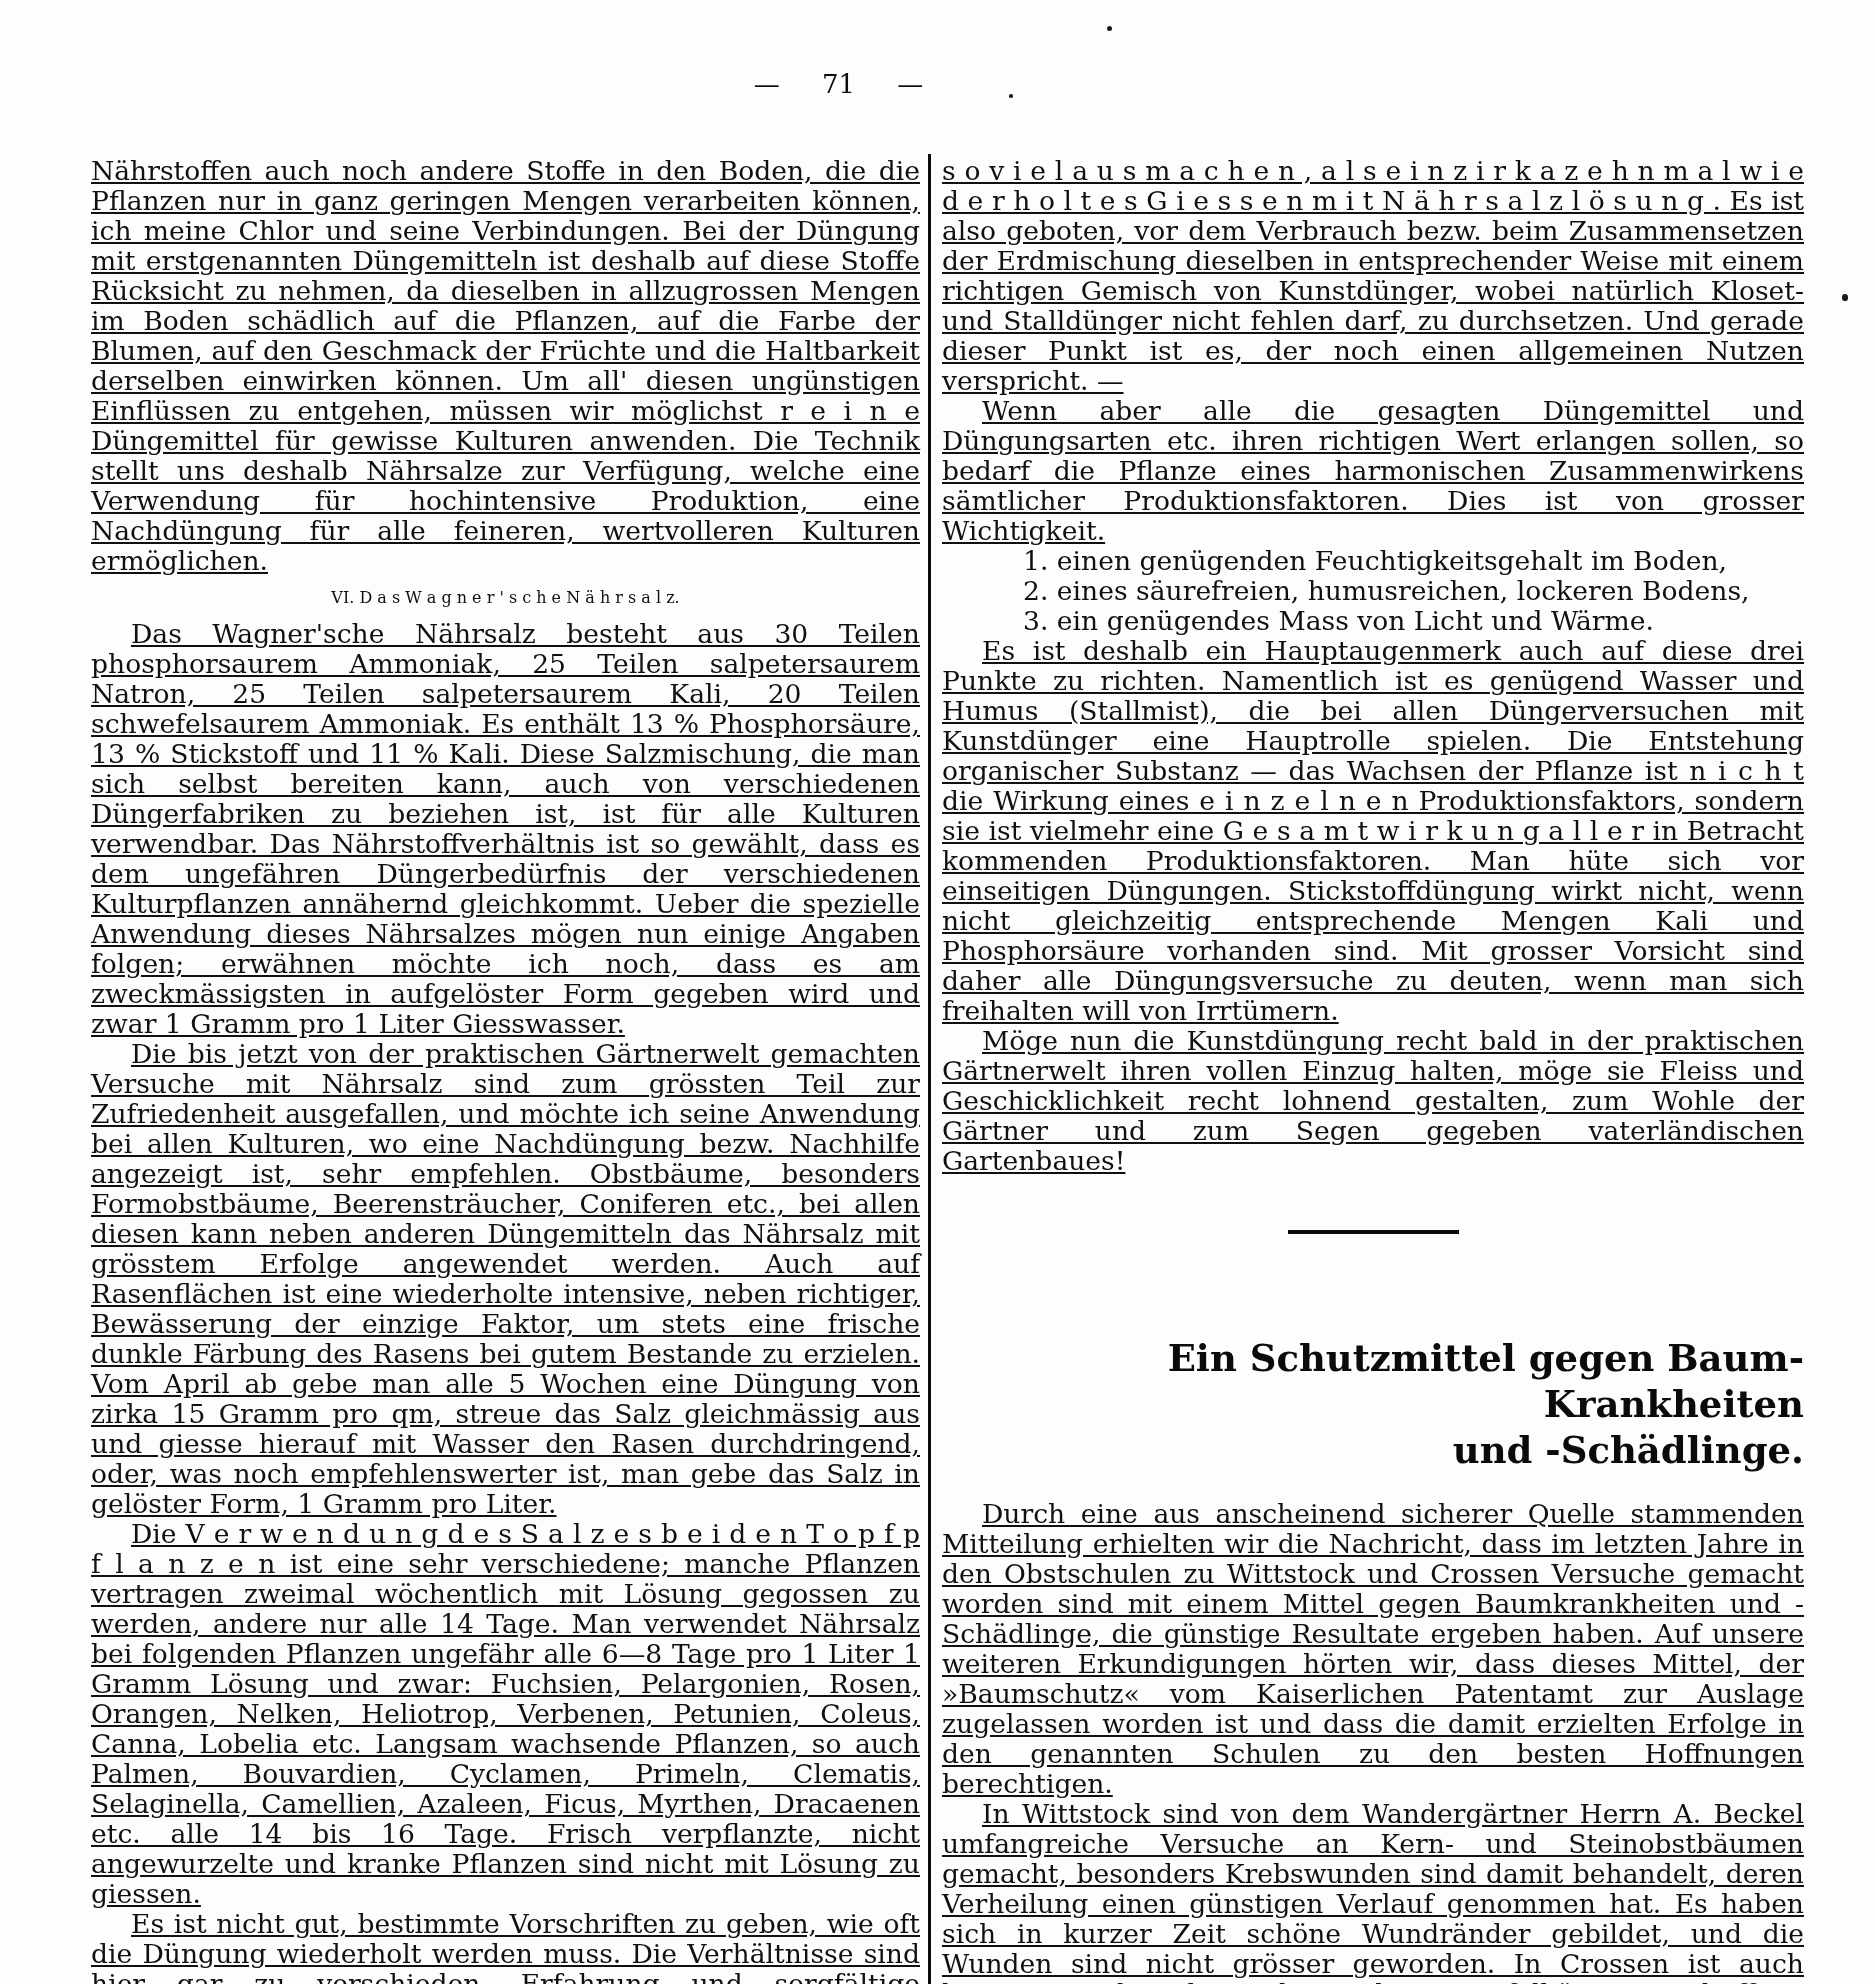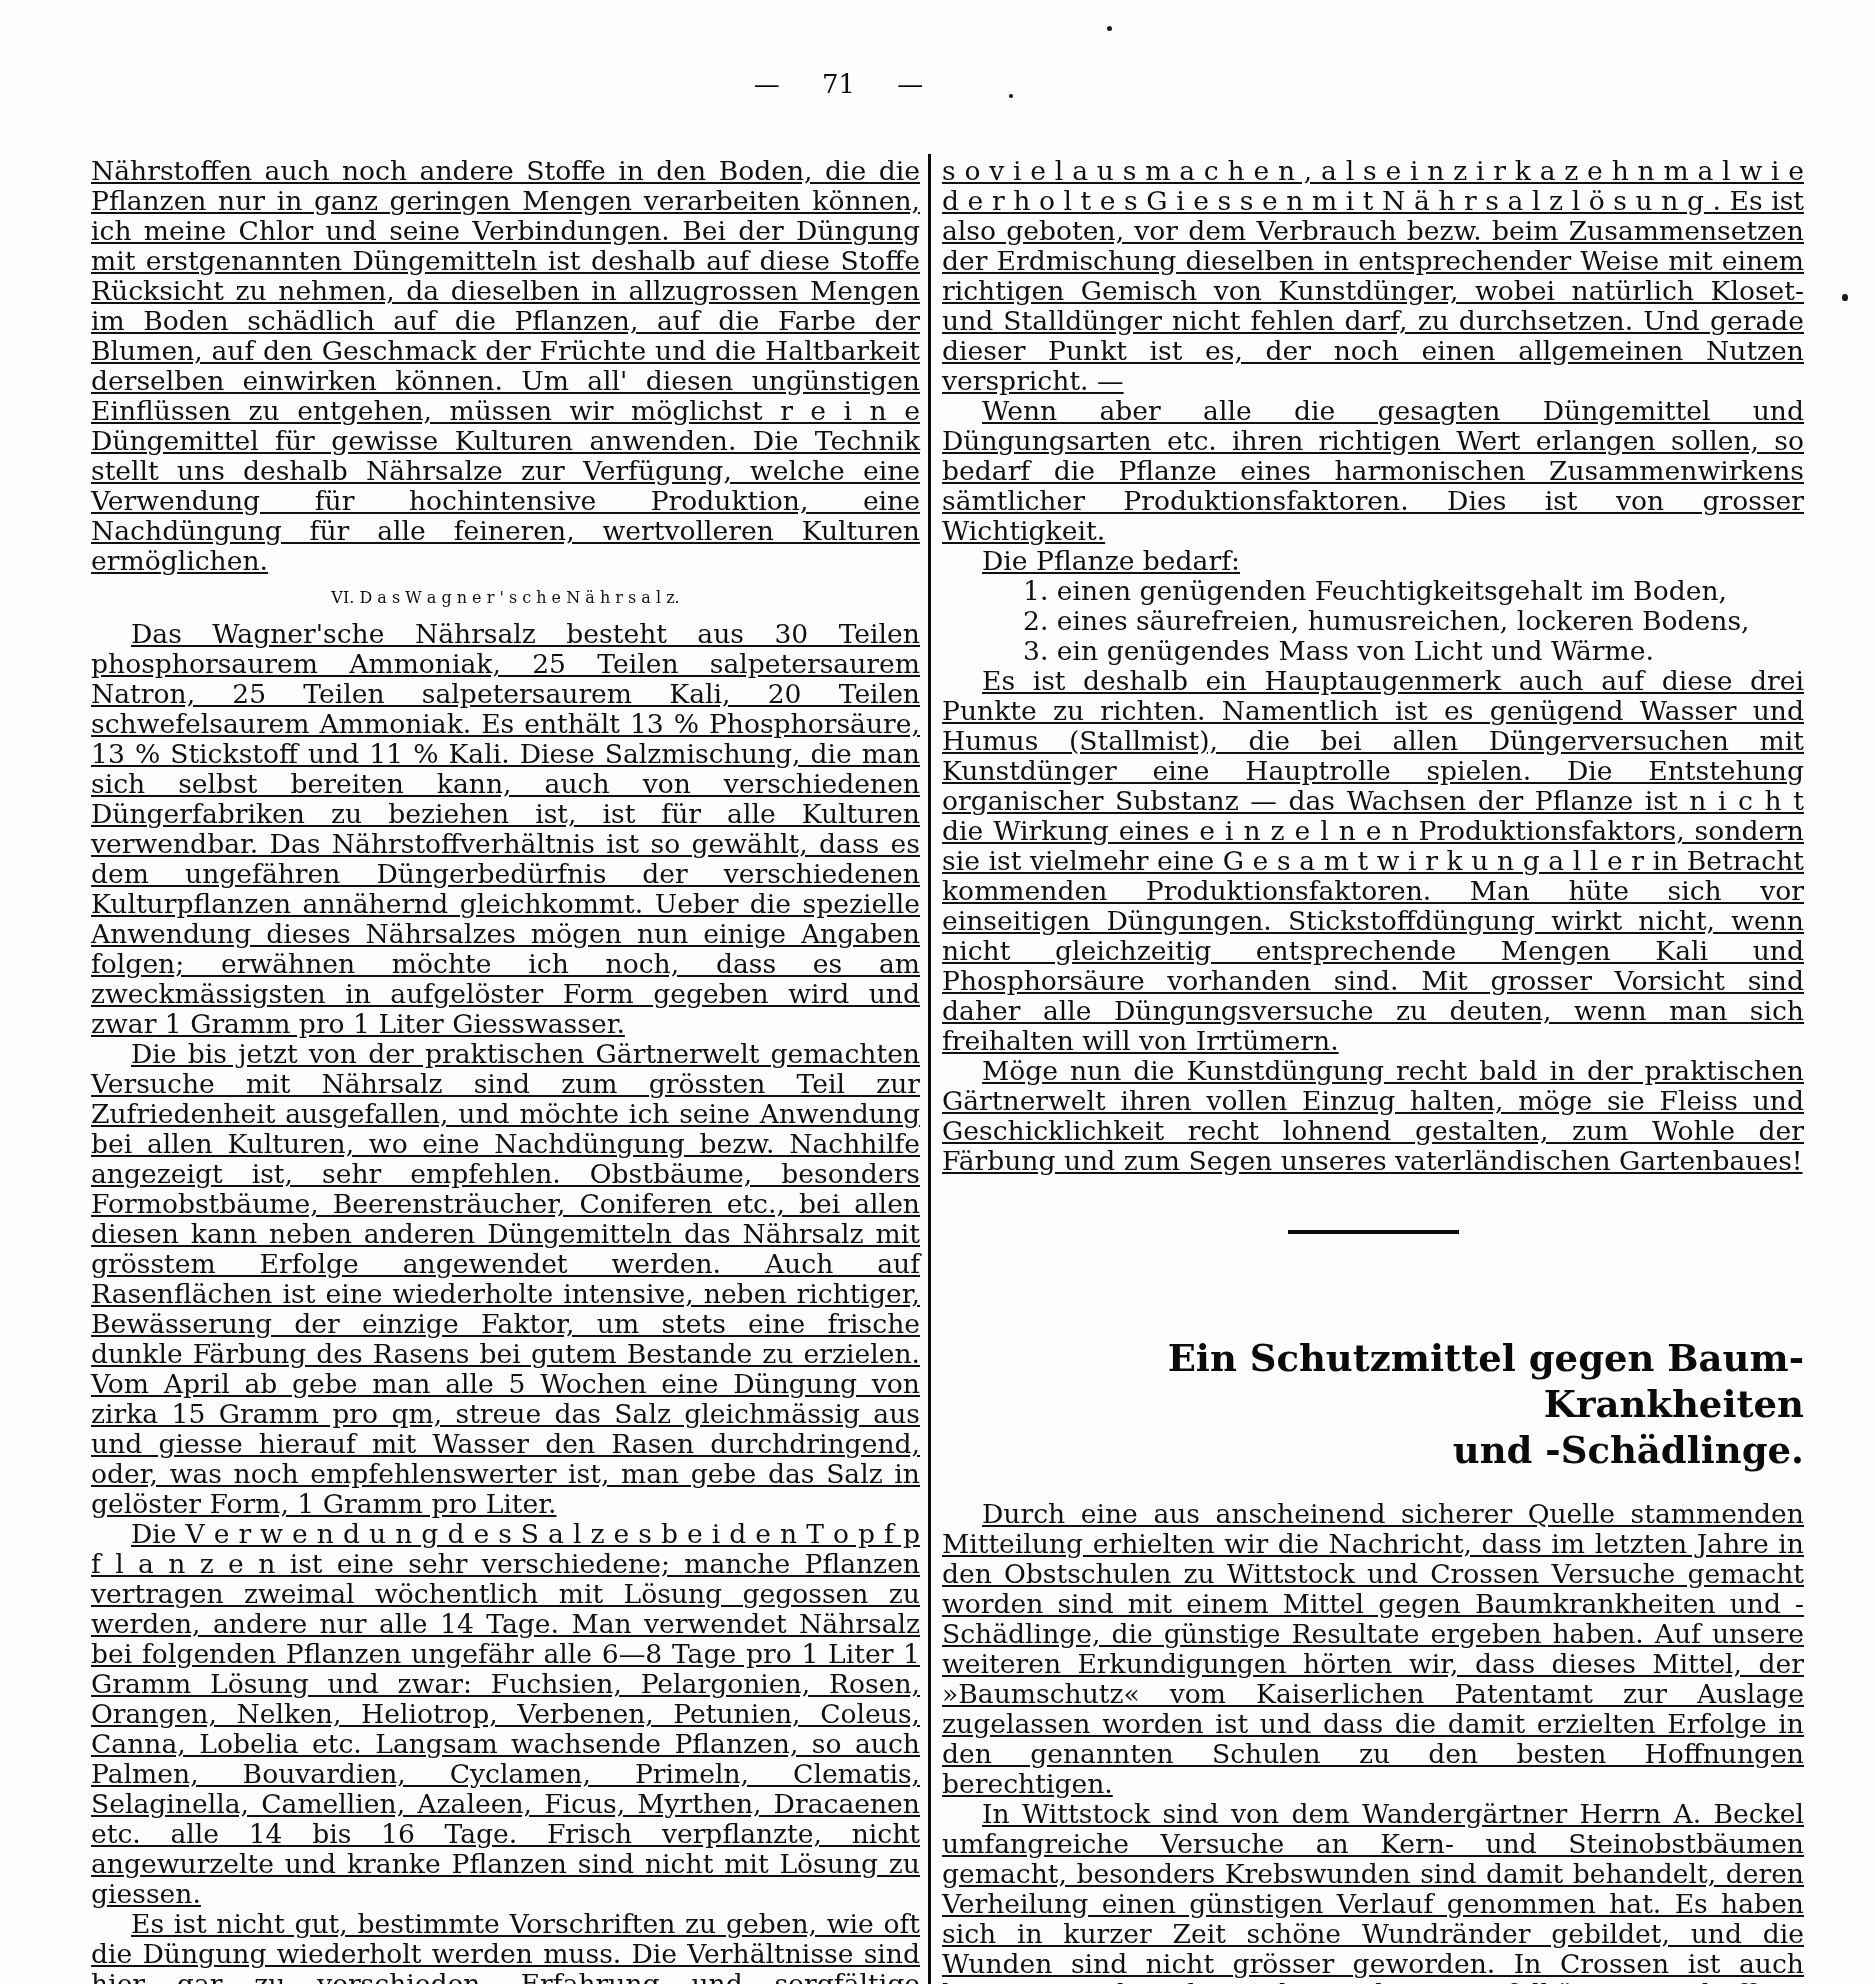--- a/index.html
+++ b/index.html
@@ -67,26 +67,25 @@
       <p class="body-p">Nährstoffen auch noch andere Stoffe in den Boden, die die Pflanzen nur in ganz geringen Mengen verarbeiten können, ich meine Chlor und seine Verbindungen. Bei der Düngung mit erstgenannten Düngemitteln ist deshalb auf diese Stoffe Rücksicht zu nehmen, da dieselben in allzugrossen Mengen im Boden schädlich auf die Pflanzen, auf die Farbe der Blumen, auf den Geschmack der Früchte und die Haltbarkeit derselben einwirken können. Um all' diesen ungünstigen Einflüssen zu entgehen, müssen wir möglichst r e i n e Düngemittel für gewisse Kulturen anwenden. Die Technik stellt uns deshalb Nährsalze zur Verfügung, welche eine Verwendung für hochintensive Produktion, eine Nachdüngung für alle feineren, wertvolleren Kulturen ermöglichen.</p>
       <h2 class="section-heading">VI. D a s  W a g n e r ' s c h e  N ä h r s a l z.</h2>
       <p class="body-p indent">Das Wagner'sche Nährsalz besteht aus 30 Teilen phosphorsaurem Ammoniak, 25 Teilen salpetersaurem Natron, 25 Teilen salpetersaurem Kali, 20 Teilen schwefelsaurem Ammoniak. Es enthält 13 % Phosphorsäure, 13 % Stickstoff und 11 % Kali. Diese Salzmischung, die man sich selbst bereiten kann, auch von verschiedenen Düngerfabriken zu beziehen ist, ist für alle Kulturen verwendbar. Das Nährstoffverhältnis ist so gewählt, dass es dem ungefähren Düngerbedürfnis der verschiedenen Kulturpflanzen annähernd gleichkommt. Ueber die spezielle Anwendung dieses Nährsalzes mögen nun einige Angaben folgen; erwähnen möchte ich noch, dass es am zweckmässigsten in aufgelöster Form gegeben wird und zwar 1 Gramm pro 1 Liter Giesswasser.</p>
       <p class="body-p indent">Die bis jetzt von der praktischen Gärtnerwelt gemachten Versuche mit Nährsalz sind zum grössten Teil zur Zufriedenheit ausgefallen, und möchte ich seine Anwendung bei allen Kulturen, wo eine Nachdüngung bezw. Nachhilfe angezeigt ist, sehr empfehlen. Obstbäume, besonders Formobstbäume, Beerensträucher, Coniferen etc., bei allen diesen kann neben anderen Düngemitteln das Nährsalz mit grösstem Erfolge angewendet werden. Auch auf Rasenflächen ist eine wiederholte intensive, neben richtiger, Bewässerung der einzige Faktor, um stets eine frische dunkle Färbung des Rasens bei gutem Bestande zu erzielen. Vom April ab gebe man alle 5 Wochen eine Düngung von zirka 15 Gramm pro qm, streue das Salz gleichmässig aus und giesse hierauf mit Wasser den Rasen durchdringend, oder, was noch empfehlenswerter ist, man gebe das Salz in gelöster Form, 1 Gramm pro Liter.</p>
       <p class="body-p indent">Die V e r w e n d u n g  d e s  S a l z e s  b e i  d e n  T o p f p f l a n z e n ist eine sehr verschiedene; manche Pflanzen vertragen zweimal wöchentlich mit Lösung gegossen zu werden, andere nur alle 14 Tage. Man verwendet Nährsalz bei folgenden Pflanzen ungefähr alle 6—8 Tage pro 1 Liter 1 Gramm Lösung und zwar: Fuchsien, Pelargonien, Rosen, Orangen, Nelken, Heliotrop, Verbenen, Petunien, Coleus, Canna, Lobelia etc. Langsam wachsende Pflanzen, so auch Palmen, Bouvardien, Cyclamen, Primeln, Clematis, Selaginella, Camellien, Azaleen, Ficus, Myrthen, Dracaenen etc. alle 14 bis 16 Tage. Frisch verpflanzte, nicht angewurzelte und kranke Pflanzen sind nicht mit Lösung zu giessen.</p>
       <p class="body-p indent">Es ist nicht gut, bestimmte Vorschriften zu geben, wie oft die Düngung wiederholt werden muss. Die Verhältnisse sind hier gar zu verschieden. Erfahrung und sorgfältige Beobachtung müssen das richtige Mass erkennen.</p>
     </div>
   <div class="column col-right" id="col-right">
       <p class="body-p">s o v i e l  a u s m a c h e n ,  a l s  e i n  z i r k a  z e h n m a l  w i e d e r h o l t e s  G i e s s e n  m i t  N ä h r s a l z l ö s u n g .  Es ist also geboten, vor dem Verbrauch bezw. beim Zusammensetzen der Erdmischung dieselben in entsprechender Weise mit einem richtigen Gemisch von Kunstdünger, wobei natürlich Kloset- und Stalldünger nicht fehlen darf, zu durchsetzen. Und gerade dieser Punkt ist es, der noch einen allgemeinen Nutzen verspricht. —</p>
       <p class="body-p indent">Wenn aber alle die gesagten Düngemittel und Düngungsarten etc. ihren richtigen Wert erlangen sollen, so bedarf die Pflanze eines harmonischen Zusammenwirkens sämtlicher Produktionsfaktoren. Dies ist von grosser Wichtigkeit.</p>
-      <p class="body-p indent">Die Pflanze bedarf:</p>
       <p class="list-item">1. einen genügenden Feuchtigkeitsgehalt im Boden,</p>
       <p class="list-item">2. eines säurefreien, humusreichen, lockeren Bodens,</p>
       <p class="list-item">3. ein genügendes Mass von Licht und Wärme.</p>
       <p class="body-p indent">Es ist deshalb ein Hauptaugenmerk auch auf diese drei Punkte zu richten. Namentlich ist es genügend Wasser und Humus (Stallmist), die bei allen Düngerversuchen mit Kunstdünger eine Hauptrolle spielen. Die Entstehung organischer Substanz — das Wachsen der Pflanze ist n i c h t die Wirkung eines e i n z e l n e n Produktionsfaktors, sondern sie ist vielmehr eine G e s a m t w i r k u n g  a l l e r in Betracht kommenden Produktionsfaktoren. Man hüte sich vor einseitigen Düngungen. Stickstoffdüngung wirkt nicht, wenn nicht gleichzeitig entsprechende Mengen Kali und Phosphorsäure vorhanden sind. Mit grosser Vorsicht sind daher alle Düngungsversuche zu deuten, wenn man sich freihalten will von Irrtümern.</p>
-      <p class="body-p indent">Möge nun die Kunstdüngung recht bald in der praktischen Gärtnerwelt ihren vollen Einzug halten, möge sie Fleiss und Geschicklichkeit recht lohnend gestalten, zum Wohle der Färbung und zum Segen unseres vaterländischen Gartenbaues!</p>
+      <p class="body-p indent">Möge nun die Kunstdüngung recht bald in der praktischen Gärtnerwelt ihren vollen Einzug halten, möge sie Fleiss und Geschicklichkeit recht lohnend gestalten, zum Wohle der Gärtner und zum Segen gegeben vaterländischen Gartenbaues!</p>
       <div class="separator-rule"></div>
       <h1 class="article-title">
         <div>Ein Schutzmittel gegen Baum-Krankheiten</div>
         <div>und -Schädlinge.</div>
       </h1>
       <p class="body-p indent">Durch eine aus anscheinend sicherer Quelle stammenden Mitteilung erhielten wir die Nachricht, dass im letzten Jahre in den Obstschulen zu Wittstock und Crossen Versuche gemacht worden sind mit einem Mittel gegen Baumkrankheiten und -Schädlinge, die günstige Resultate ergeben haben. Auf unsere weiteren Erkundigungen hörten wir, dass dieses Mittel, der »Baumschutz« vom Kaiserlichen Patentamt zur Auslage zugelassen worden ist und dass die damit erzielten Erfolge in den genannten Schulen zu den besten Hoffnungen berechtigen.</p>
       <p class="body-p indent">In Wittstock sind von dem Wandergärtner Herrn A. Beckel umfangreiche Versuche an Kern- und Steinobstbäumen gemacht, besonders Krebswunden sind damit behandelt, deren Verheilung einen günstigen Verlauf genommen hat. Es haben sich in kurzer Zeit schöne Wundränder gebildet, und die Wunden sind nicht grösser geworden. In Crossen ist auch konstatiert, dass die Krebswunden an Apfelbäumen und offene Wunden an Birnspalieren sich nicht vergrössert haben. In beiden Schulen werden die Versuche fortgesetzt, da diese günstigen Resultate in kurzer Zeit erlangt worden sind.</p>
     </div>
 
   <div class="speck speck-1"></div>

